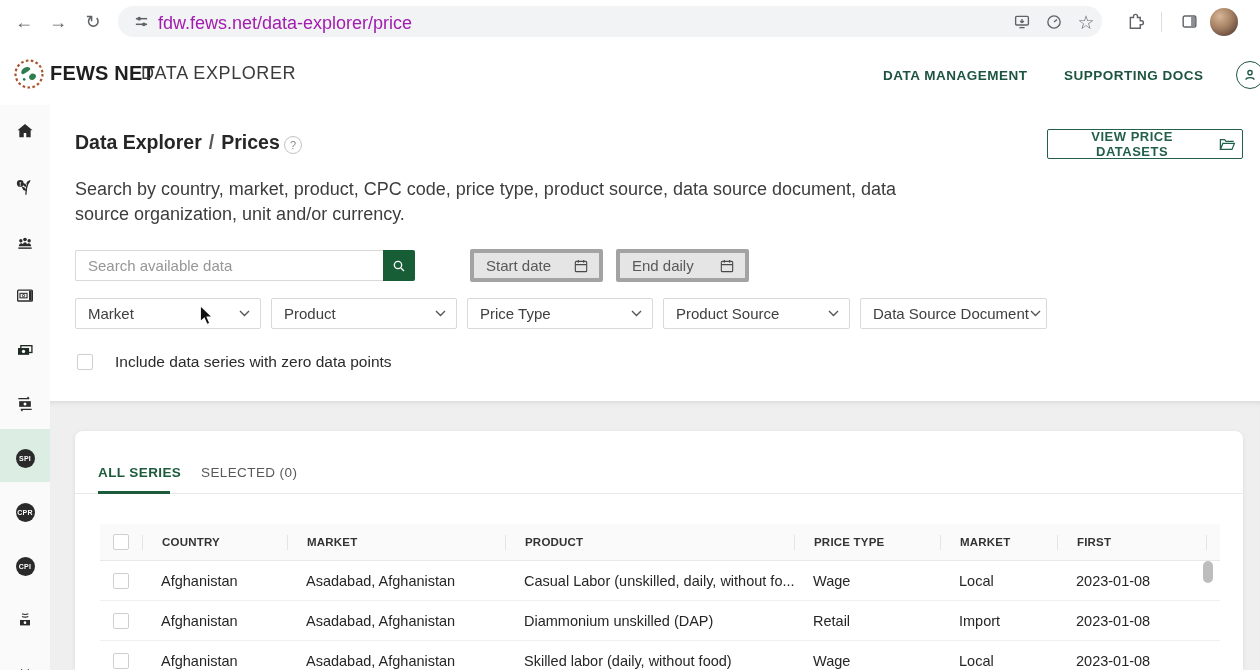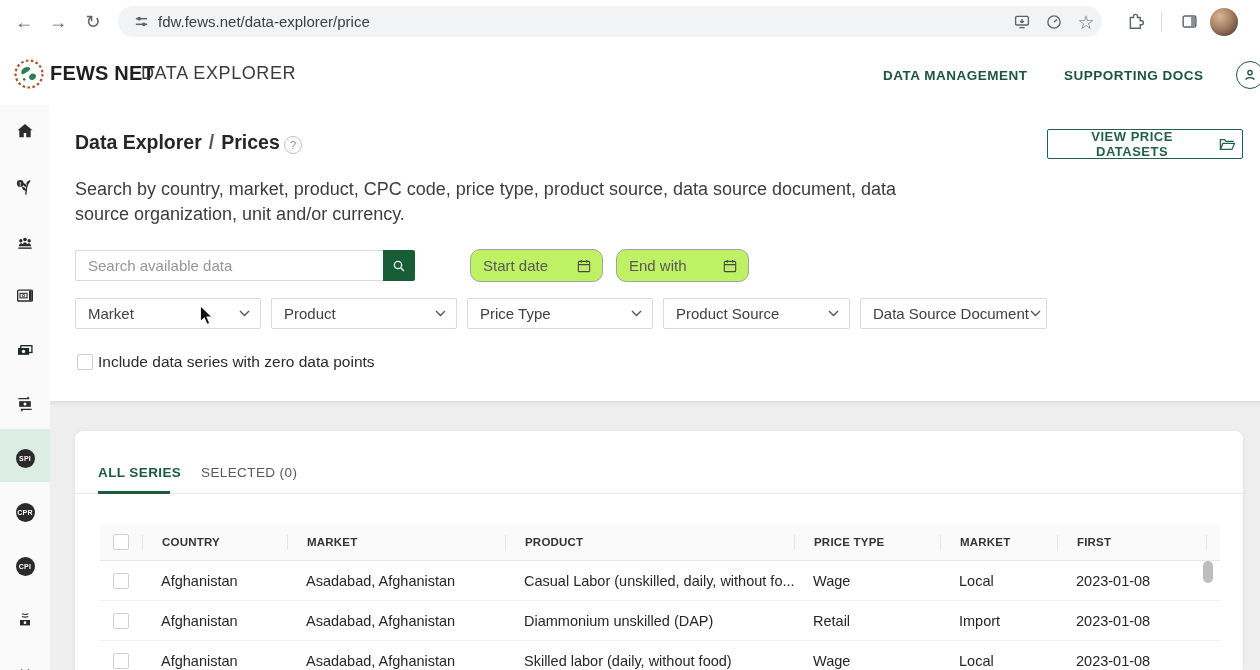--- a/index.html
+++ b/index.html
@@ -7,21 +7,21 @@
          font-family:"Liberation Sans",sans-serif;background:#fff;}
   .abs{position:absolute;}
 
   
   .chrome{position:absolute;left:0;top:0;width:1260px;height:44px;background:#fff;
           border-bottom:1px solid #e7e7e7;}
   .nav-ic{position:absolute;top:9px;width:26px;height:26px;display:flex;align-items:center;
           justify-content:center;color:#5f6368;font-size:18px;cursor:default;}
   .urlpill{position:absolute;left:118px;top:6px;width:984px;height:31px;border-radius:16px;
            background:#f1f3f4;display:flex;align-items:center;}
-  .urltext{position:absolute;left:40px;top:7px;font-size:15px;color:#404040;}
+  .urltext{position:absolute;left:40px;top:7px;font-size:18px;color:#a21caf;}
   .pill-ic{position:absolute;top:5px;width:22px;height:22px;display:flex;align-items:center;
            justify-content:center;color:#5f6368;}
   .chrome-sep{position:absolute;left:1161px;top:12px;width:1px;height:20px;background:#dadce0;}
   .avatar{position:absolute;left:1210px;top:8px;width:28px;height:28px;border-radius:50%;
           background:radial-gradient(circle at 35% 30%,#d7b696 0%,#a57f62 45%,#6e5244 75%,#41322b 100%);}
   .more-dots{position:absolute;left:1253px;top:12px;color:#5f6368;font-size:16px;}
 
   
   .appheader{position:absolute;left:0;top:44px;width:1260px;height:61px;background:#fff;
              border-bottom:6px solid #0f172a;}
@@ -54,31 +54,31 @@
   .desc{position:absolute;left:75px;top:177px;width:840px;font-size:18px;color:#3d3d3d;line-height:24.5px;}
 
   .searchwrap{position:absolute;left:75px;top:250px;width:340px;height:31px;display:flex;}
   .searchinput{width:308px;height:31px;border:1px solid #d9d9d9;border-right:none;border-radius:2px 0 0 2px;
                padding:0 0 0 12px;font-size:15px;color:#262626;outline:none;box-sizing:border-box;
                font-family:"Liberation Sans",sans-serif;}
   .searchinput::placeholder{color:#969696;}
   .searchbtn{width:32px;height:31px;background:#175d36;border:none;border-radius:0 2px 2px 0;
              display:flex;align-items:center;justify-content:center;cursor:pointer;}
 
-  .datebox{position:absolute;top:249px;width:133px;height:33px;border:1px solid #a3a3a3;border-radius:10px;
-           background:#bef264;box-sizing:border-box;display:flex;align-items:center;justify-content:space-between;
+  .datebox{position:absolute;top:249px;width:133px;height:33px;border:4px solid #a3a3a3;border-radius:2px;
+           background:#e5e5e5;box-sizing:border-box;display:flex;align-items:center;justify-content:space-between;
            padding:0 10px 0 12px;cursor:pointer;}
   .datebox span{font-size:15px;color:#595959;}
 
   .select{position:absolute;top:298px;height:31px;border:1px solid #d9d9d9;border-radius:2px;background:#fff;
           box-sizing:border-box;display:flex;align-items:center;justify-content:space-between;
           padding:0 10px 0 12px;cursor:pointer;}
   .select span{font-size:15px;color:#404040;white-space:nowrap;}
 
-  .zerorow{position:absolute;left:77px;top:353px;display:flex;align-items:center;gap:5px;}
+  .zerorow{position:absolute;left:77px;top:353px;display:flex;align-items:center;gap:22px;}
   .cb{width:16px;height:16px;border:1px solid #cfcfcf;border-radius:2px;background:#fff;
       box-sizing:border-box;cursor:pointer;}
   .zerolabel{font-size:15.5px;color:#2b2b2b;}
 
   
   .graybg{position:absolute;left:50px;top:401px;width:1210px;height:269px;background:#efefef;
           box-shadow:inset 0 6px 7px -6px rgba(0,0,0,.14);}
   .card{position:absolute;left:75px;top:431px;width:1168px;height:239px;background:#fff;
         border-radius:8px 8px 0 0;box-shadow:0 1px 5px rgba(0,0,0,.08);}
   .tabline{position:absolute;left:75px;top:493px;width:1168px;height:1px;background:#e9e9e9;}
@@ -283,21 +283,21 @@
   </div>
 
   <div class="datebox" style="left:470px;">
     <span>Start date</span>
     <svg width="16" height="16" viewBox="0 0 24 24" fill="none" stroke="#4a4a4a" stroke-width="1.7">
       <rect x="3.5" y="5" width="17" height="15.5" rx="1.5"></rect>
         <path d="M8 3v4M16 3v4M3.5 10h17"></path>
       </svg>
   </div>
   <div class="datebox" style="left:616px;">
-    <span>End with</span>
+    <span>End daily</span>
     <svg width="16" height="16" viewBox="0 0 24 24" fill="none" stroke="#4a4a4a" stroke-width="1.7">
       <rect x="3.5" y="5" width="17" height="15.5" rx="1.5"></rect>
         <path d="M8 3v4M16 3v4M3.5 10h17"></path>
       </svg>
   </div>
 
   <div class="select" style="left:75px;width:186px;">
     <span>Market</span>
     <svg width="11" height="7" viewBox="0 0 11 7" fill="none" stroke="#555" stroke-width="1.4">
         <path d="m1 1 4.5 4.5L10 1"></path>

